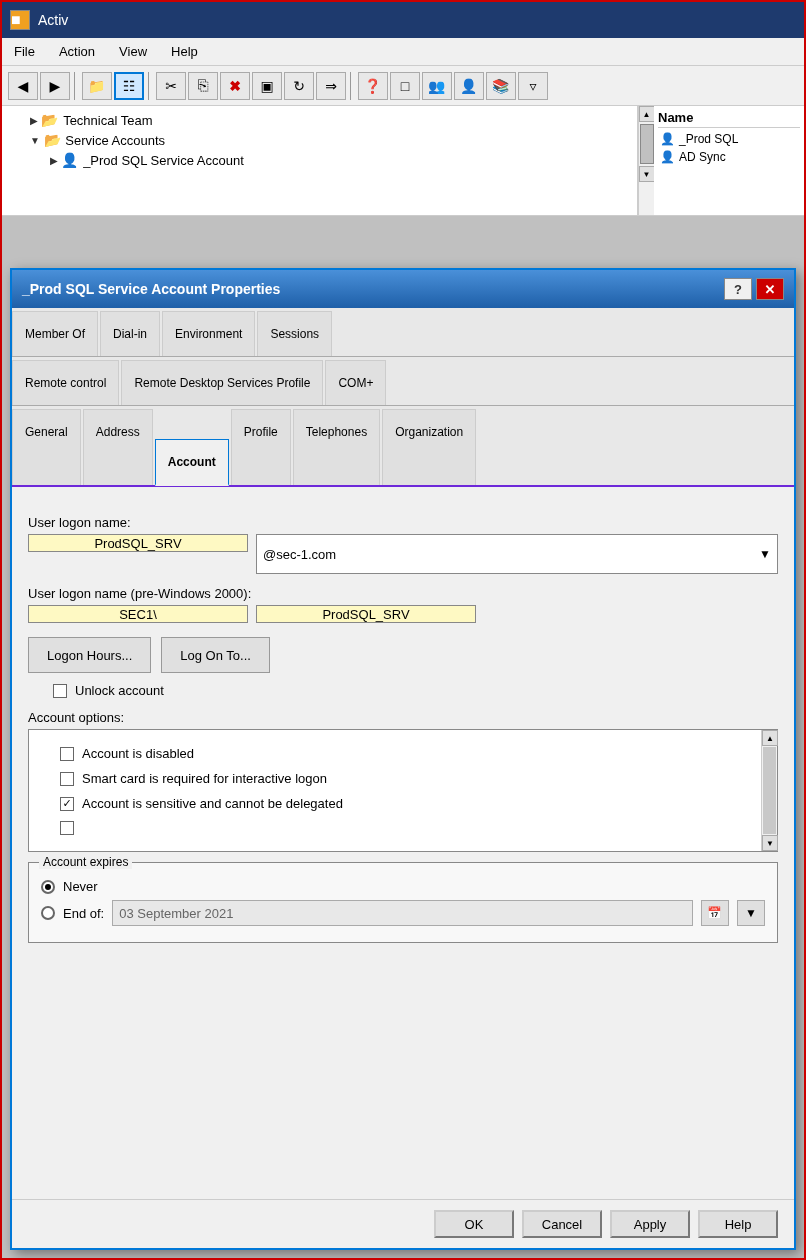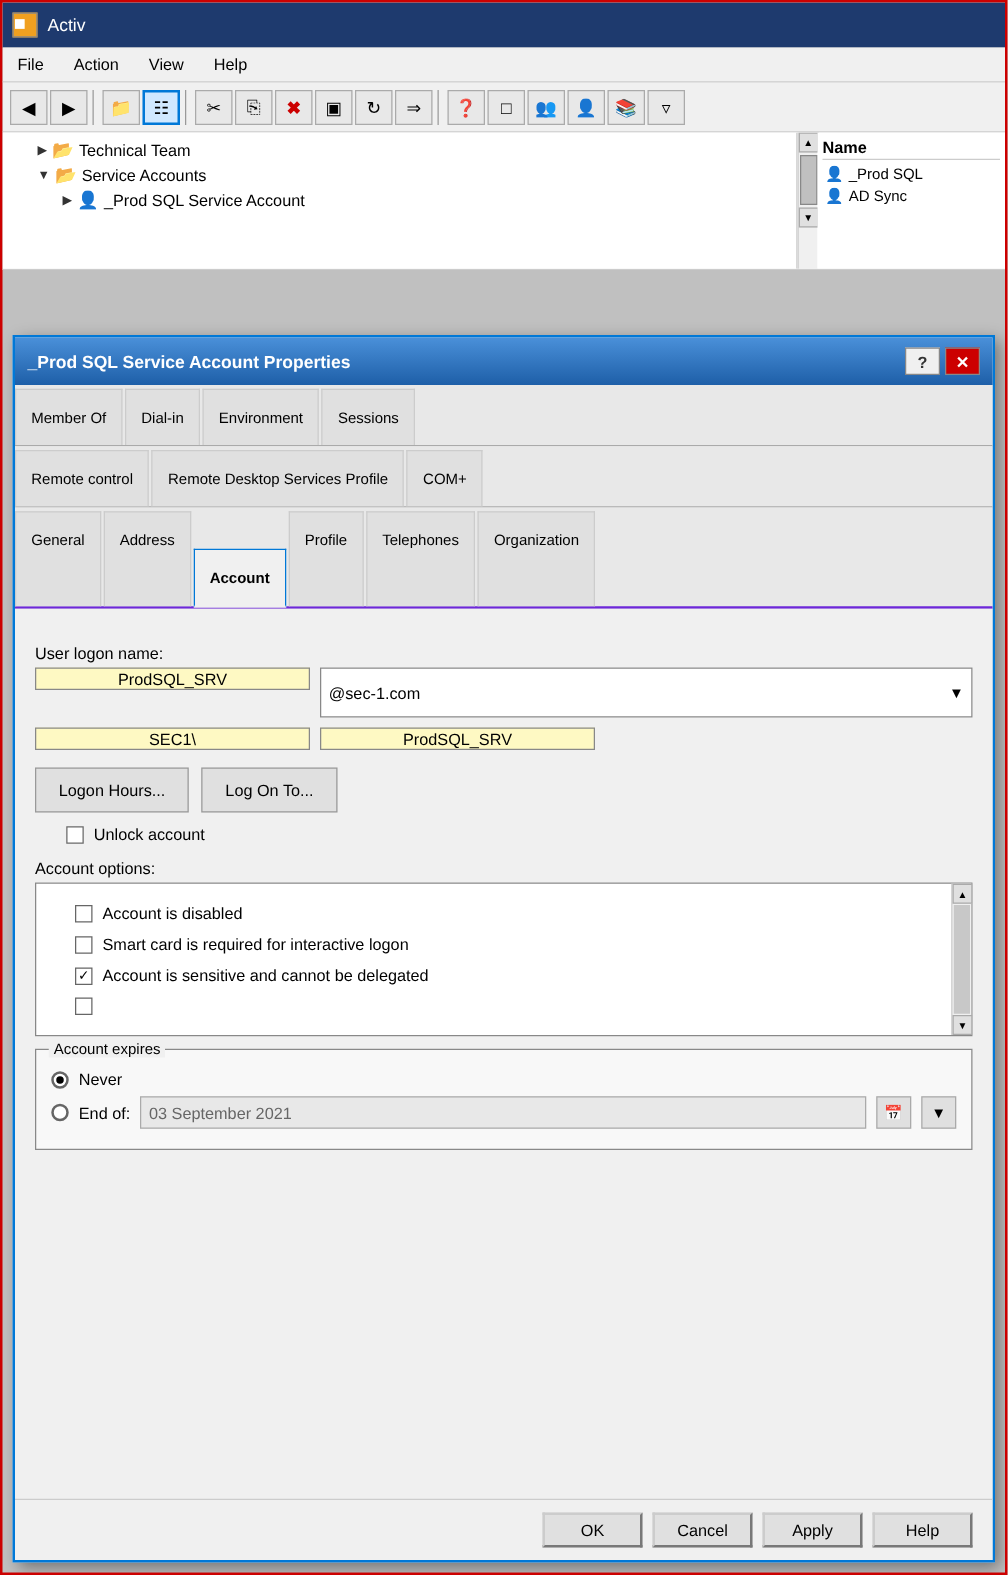--- a/index.html
+++ b/index.html
@@ -199,20 +199,21 @@
 
     <div class="form-label">User logon name:</div>
     <div class="form-row">
       <input type="text" class="text-input text-input-half" value="ProdSQL_SRV" style="">
       <div class="select-input">
         <span>@sec-1.com</span>
         <span class="select-arrow">▼</span>
       </div>
     </div>
 
+    <div class="form-label">User logon name (pre-Windows 2000):</div>
     <div class="form-row">
       <input type="text" class="text-input text-input-half" value="SEC1\" style="">
       <input type="text" class="text-input text-input-half" value="ProdSQL_SRV" style="">
     </div>
 
     <div class="button-row">
       <div class="btn">Logon Hours...</div>
       <div class="btn">Log On To...</div>
     </div>
 

